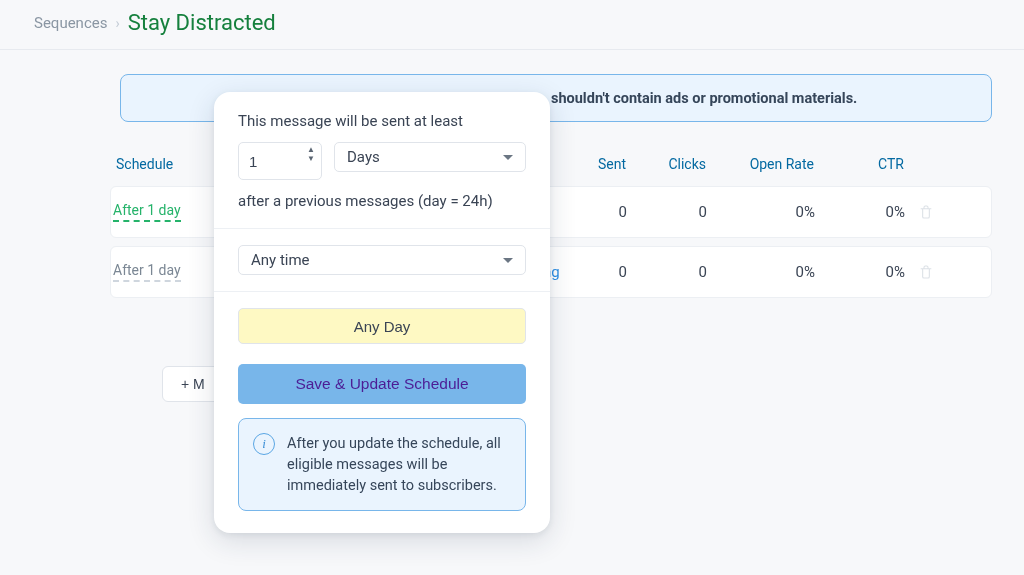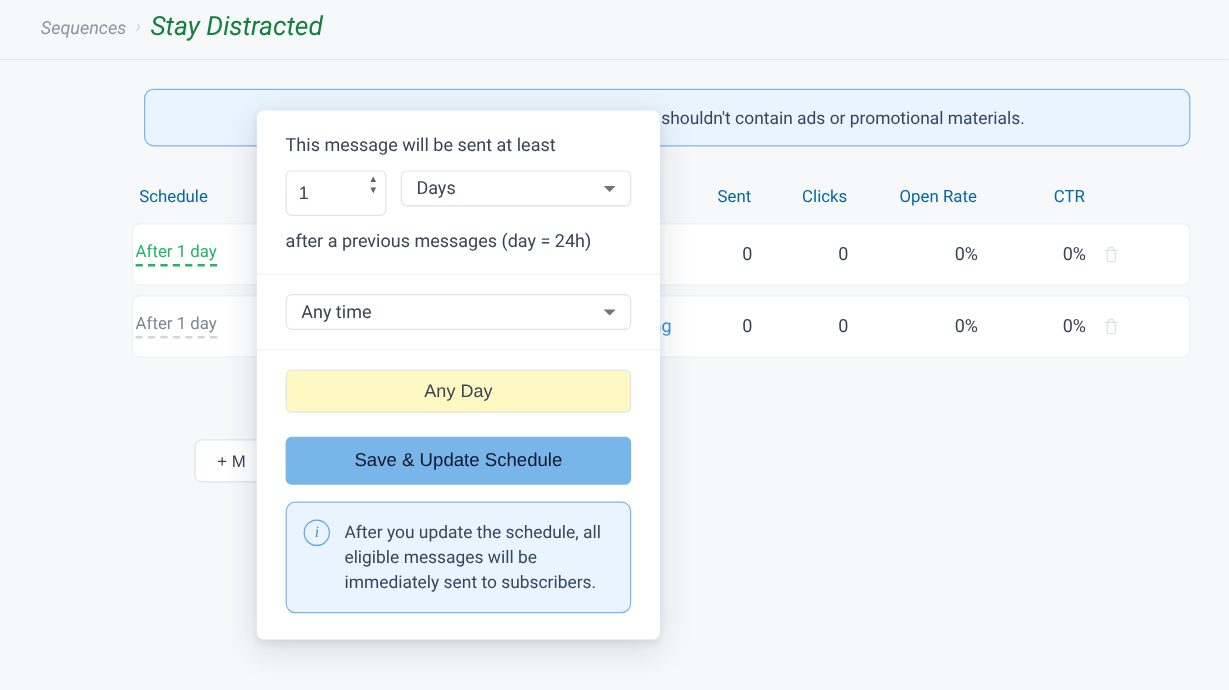--- a/index.html
+++ b/index.html
@@ -9,21 +9,20 @@
     background: #f7f8fa;
     color: #3a4454;
     font-size: 14px;
     position: relative;
   }
   .breadcrumb {
     display: flex;
     align-items: center;
     gap: 8px;
     padding: 10px 34px 14px 34px;
-    font-style: italic;
   }
   .breadcrumb-link {
     color: #8a96a3;
     font-size: 15px;
     cursor: pointer;
   }
   .breadcrumb-sep { color: #c4ccd6; font-size: 14px; }
   .breadcrumb-title {
     color: #15803d;
     font-size: 22px;
@@ -46,20 +45,21 @@
     height: 48px;
     background: #eaf4fe;
     border: 1px solid #78b6ea;
     border-radius: 8px;
     display: flex;
     align-items: center;
     padding: 0 18px 0 430px;
     color: #36465a;
     font-size: 14.5px;
     z-index: 1;
+    font-weight: bold;
   }
   .table-wrap {
     position: absolute;
     top: 106px;
     left: 110px;
     right: 32px;
     z-index: 1;
   }
   .thead {
     display: grid;
@@ -119,21 +119,21 @@
     align-items: center;
     z-index: 1;
   }
   
   .popover {
     position: absolute;
     top: 42px;
     left: 214px;
     width: 336px;
     background: #fff;
-    border-radius: 6px;
+    border-radius: 16px;
     box-shadow: 0 8px 28px rgba(30,45,70,0.14), 0 2px 6px rgba(30,45,70,0.08);
     z-index: 10;
     display: flex;
     flex-direction: column;
   }
   .popover-section {
     padding: 20px 24px 18px 24px;
   }
   .popover-hr {
     height: 1px; background: #edf0f4;
@@ -193,21 +193,21 @@
     font-size: 15px;
     color: #3a4454;
     cursor: pointer;
   }
   .save-btn {
     width: 100%;
     height: 40px;
     border: none;
     border-radius: 5px;
     background: #78b6ea;
-    color: #0f172a;
+    color: #4c1d95;
     font-size: 15.5px;
     cursor: pointer;
   }
   .popover-foot {
     padding: 14px 24px 22px 24px;
     display: flex; flex-direction: column; gap: 14px;
   }
   .info-box {
     background: #eaf4fe;
     border: 1px solid #78b6ea;

